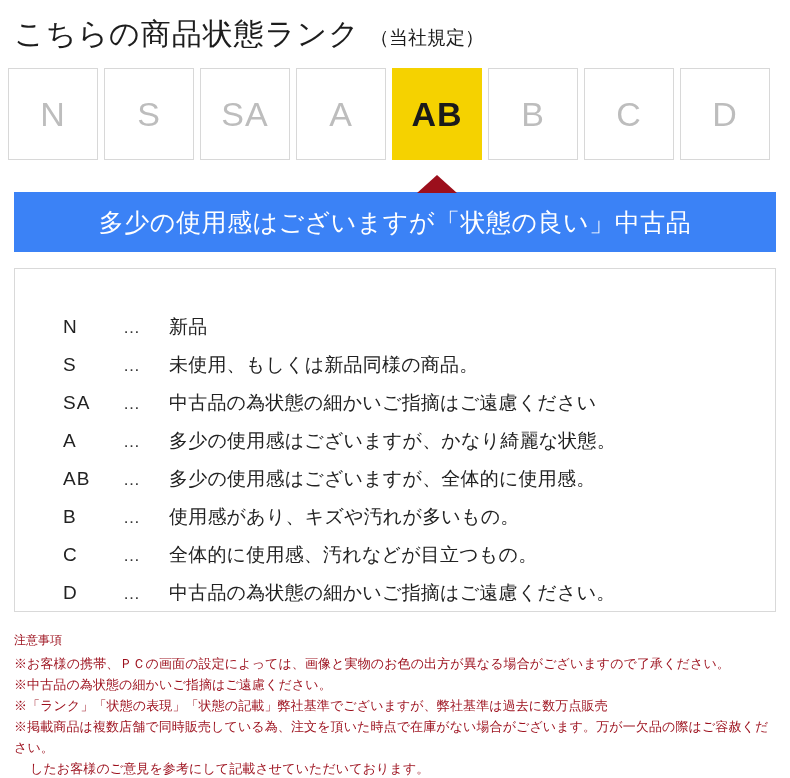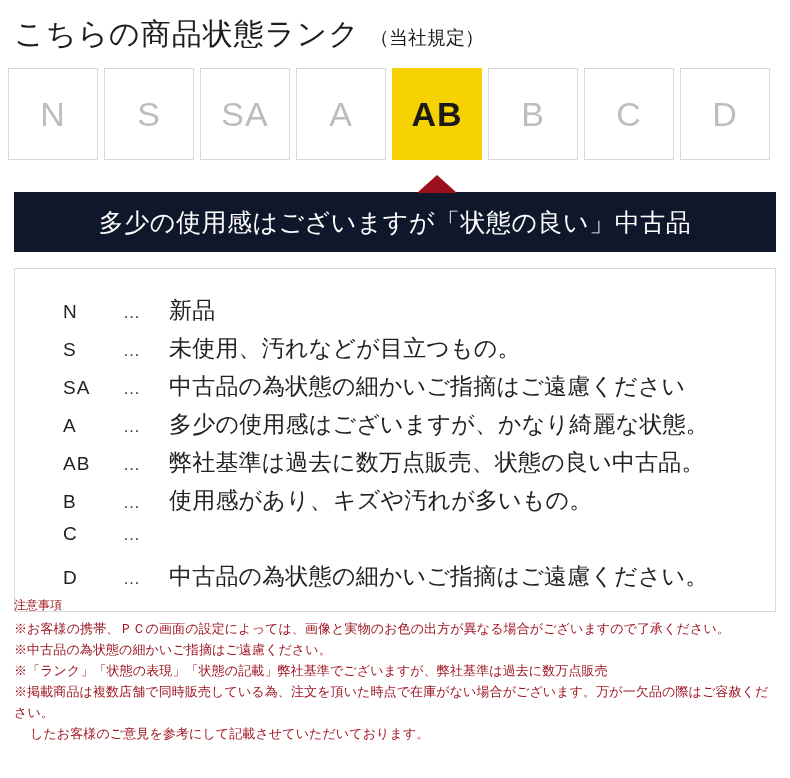--- a/index.html
+++ b/index.html
@@ -83,21 +83,21 @@
     position: absolute;
     left: 403px;
     top: -17px;
     width: 0;
     height: 0;
     border-left: 20px solid transparent;
     border-right: 20px solid transparent;
     border-bottom: 18px solid #9c0f1c;
   }
   .banner {
-    background: #0f172a;
+    background: #3b82f6;
     color: #ffffff;
     height: 60px;
     display: flex;
     align-items: center;
     justify-content: center;
     font-size: 25px;
     letter-spacing: 0.5px;
   }
 
   
@@ -127,29 +127,30 @@
   }
   .def-dots {
     width: 46px;
     flex: 0 0 46px;
     color: #333;
     font-size: 17px;
     letter-spacing: 1px;
   }
   .def-text {
     flex: 1 1 auto;
-    font-size: 23px;
+    font-size: 19px;
     letter-spacing: 0.2px;
+    margin-top: 19px;
   }
 
   
   .notes {
     position: absolute;
     left: 14px;
-    top: 597px;
+    top: 632px;
     width: 762px;
     color: #9c0f1c;
   }
   .notes-title {
     font-size: 12px;
     margin-bottom: 4px;
   }
   .note-line {
     font-size: 13px;
     line-height: 1.62;
@@ -203,45 +204,46 @@
 
   <div class="defs-box">
     <div class="def-row">
       <span class="def-rank">N</span>
       <span class="def-dots">…</span>
       <span class="def-text">新品</span>
     </div>
     <div class="def-row">
       <span class="def-rank">S</span>
       <span class="def-dots">…</span>
-      <span class="def-text">未使用、汚れなどが目立つもの。</span>
+      <span class="def-text">未使用、もしくは新品同様の商品。</span>
     </div>
     <div class="def-row">
       <span class="def-rank">SA</span>
       <span class="def-dots">…</span>
       <span class="def-text">中古品の為状態の細かいご指摘はご遠慮ください</span>
     </div>
     <div class="def-row">
       <span class="def-rank">A</span>
       <span class="def-dots">…</span>
       <span class="def-text">多少の使用感はございますが、かなり綺麗な状態。</span>
     </div>
     <div class="def-row">
       <span class="def-rank">AB</span>
       <span class="def-dots">…</span>
-      <span class="def-text">弊社基準は過去に数万点販売、状態の良い中古品。</span>
+      <span class="def-text">多少の使用感はございますが、全体的に使用感。</span>
     </div>
     <div class="def-row">
       <span class="def-rank">B</span>
       <span class="def-dots">…</span>
       <span class="def-text">使用感があり、キズや汚れが多いもの。</span>
     </div>
     <div class="def-row">
       <span class="def-rank">C</span>
       <span class="def-dots">…</span>
+      <span class="def-text">全体的に使用感、汚れなどが目立つもの。</span>
     </div>
     <div class="def-row">
       <span class="def-rank">D</span>
       <span class="def-dots">…</span>
       <span class="def-text">中古品の為状態の細かいご指摘はご遠慮ください。</span>
     </div>
   </div>
 
   <div class="notes">
     <div class="notes-title">注意事項</div>

